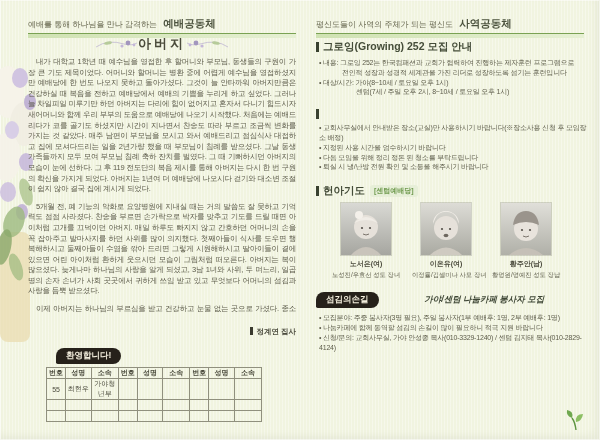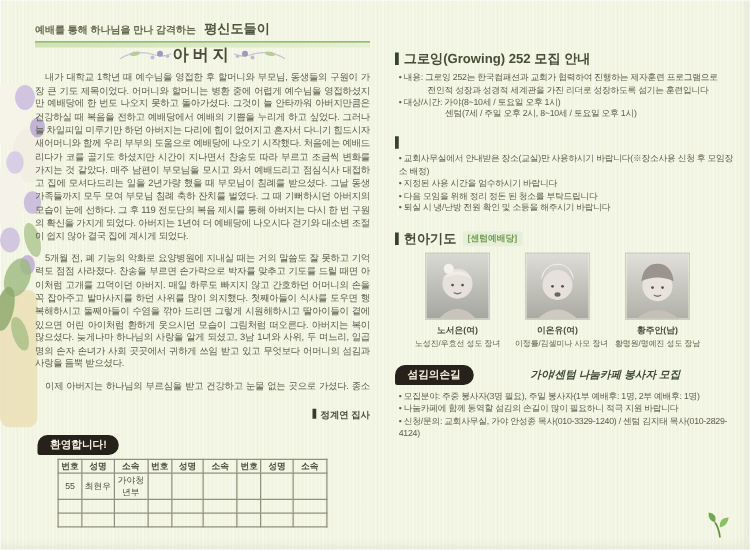--- a/index.html
+++ b/index.html
@@ -8,40 +8,40 @@
     background-color:#f1f4e0;
     background-image:repeating-linear-gradient(90deg,
       rgba(255,255,255,0.35) 0px, rgba(255,255,255,0.35) 1px,
       rgba(255,255,255,0) 1px, rgba(255,255,255,0) 3px);
     box-shadow:inset 0 0 0 1px rgba(255,255,255,.5), inset -4px -4px 8px rgba(0,0,0,.05);
     font-family:"Liberation Sans", sans-serif;
   }
   
   .hdr{position:absolute;top:13px;width:268px;}
   .hdr-left{left:28px;} .hdr-right{left:316px;}
-  .hdr-prefix{font-size:8px;font-weight:bold;color:#67674f;}
+  .hdr-prefix{font-size:8px;font-weight:normal;color:#67674f;}
   .hdr-title{font-size:10.5px;font-weight:bold;color:#4b523d;margin-left:2px;}
   .hdr-rule{margin-top:2px;height:4px;border-top:1px solid #7aa253;
     background:linear-gradient(to right,#cfe2b2,#e6f0d3);}
   
   .lp-title-row{position:absolute;left:28px;top:35px;width:268px;display:flex;
     align-items:center;justify-content:center;}
   .lp-title{font-size:13px;font-weight:bold;color:#4a4a3a;letter-spacing:3px;}
   .sprig{opacity:.8;}
   .sprig.flip{transform:scaleX(-1);}
   .lp-body{position:absolute;left:28px;top:57px;width:268px;height:258px;overflow:hidden;}
   .lp-body p{margin:0 0 7px 0;font-size:7.5px;line-height:10.6px;color:#5c5b4a;
     text-align:justify;text-indent:8px;letter-spacing:-0.2px;}
   .lp-sign{position:absolute;left:28px;top:327px;width:268px;text-align:right;
     font-size:7.5px;font-weight:bold;color:#4c4c3e;}
   .sig-bar{display:inline-block;width:3px;height:8px;background:#3a3a2e;
     margin-right:3px;vertical-align:-1px;}
   .dark-badge{background:#26211a;color:#f2eddc;font-size:8.5px;font-weight:bold;
     padding:2px 10px;border-radius:9px 9px 9px 2px;display:inline-block;}
-  .lp-badge{position:absolute;left:30px;top:348px;}
+  .lp-badge{position:absolute;left:56px;top:348px;}
   
   .lp-table{position:absolute;left:46px;top:367px;width:216px;border-collapse:collapse;
     border:1px solid #6f6f60;}
   .lp-table th,.lp-table td{border:1px solid #90907e;font-size:7px;height:10px;
     padding:0 1px;text-align:center;color:#4c4c3e;}
   .lp-table th{font-weight:bold;}
   .c-num{width:18px;} .c-name{width:26px;} .c-dept{width:28px;}
   
   .rp-sections{position:absolute;left:316px;top:40px;width:274px;}
   .section{margin-bottom:12px;}
@@ -87,21 +87,21 @@
     <ellipse cx="8" cy="140" rx="8" ry="10" fill="#cabbdf" opacity="0.8"></ellipse>
     <ellipse cx="22" cy="160" rx="6" ry="8" fill="#b5a4d1" opacity="0.75"></ellipse>
     <ellipse cx="14" cy="170" rx="10" ry="16" fill="#9cb97e" opacity="0.8" transform="rotate(20 14 170)"></ellipse>
     <ellipse cx="26" cy="140" rx="6" ry="14" fill="#a8c188" opacity="0.75" transform="rotate(-15 26 140)"></ellipse>
     <ellipse cx="4" cy="195" rx="7" ry="18" fill="#8aa86a" opacity="0.8" transform="rotate(12 4 195)"></ellipse>
     <ellipse cx="16" cy="215" rx="6" ry="14" fill="#9cb97e" opacity="0.7" transform="rotate(-18 16 215)"></ellipse>
   </svg>
 
   <div class="hdr hdr-left">
     <span class="hdr-prefix">예배를 통해 하나님을 만나 감격하는</span>
-    <span class="hdr-title">평신도들이</span>
+    <span class="hdr-title">예배공동체</span>
     <div class="hdr-rule"></div>
   </div>
 
   <div class="lp-title-row">
     <svg class="sprig" width="44" height="14" viewBox="0 0 44 14">
       <path d="M2,10 Q14,2 30,7 Q38,9 43,6" stroke="#a99bca" stroke-width="1" fill="none" opacity="0.7"></path>
       <circle cx="34" cy="6" r="2.4" fill="#8f7fb5"></circle>
       <circle cx="28" cy="9" r="1.6" fill="#b9a8d6"></circle>
       <circle cx="40" cy="8" r="1.4" fill="#b9a8d6"></circle>
       <ellipse cx="14" cy="6" rx="4" ry="1.6" fill="#a8c188" transform="rotate(-12 14 6)"></ellipse>
@@ -171,20 +171,25 @@
       <td></td>
       <td></td>
       <td></td>
       <td></td>
       <td></td>
       <td></td>
     </tr>
   </tbody>
     </table>
 
+  <div class="hdr hdr-right">
+    <span class="hdr-prefix">평신도들이 사역의 주체가 되는 평신도</span>
+    <span class="hdr-title">사역공동체</span>
+    <div class="hdr-rule"></div>
+  </div>
 
   <div class="rp-sections">
 
 
     <div class="section">
       <div class="sec-title-row">
         <span class="sec-bar"></span>
         <span>그로잉(Growing) 252 모집 안내</span>
       </div>
       <div class="sec-line">• 내용: 그로잉 252는 한국컴패션과 교회가 협력하여 진행하는 제자훈련 프로그램으로</div>

